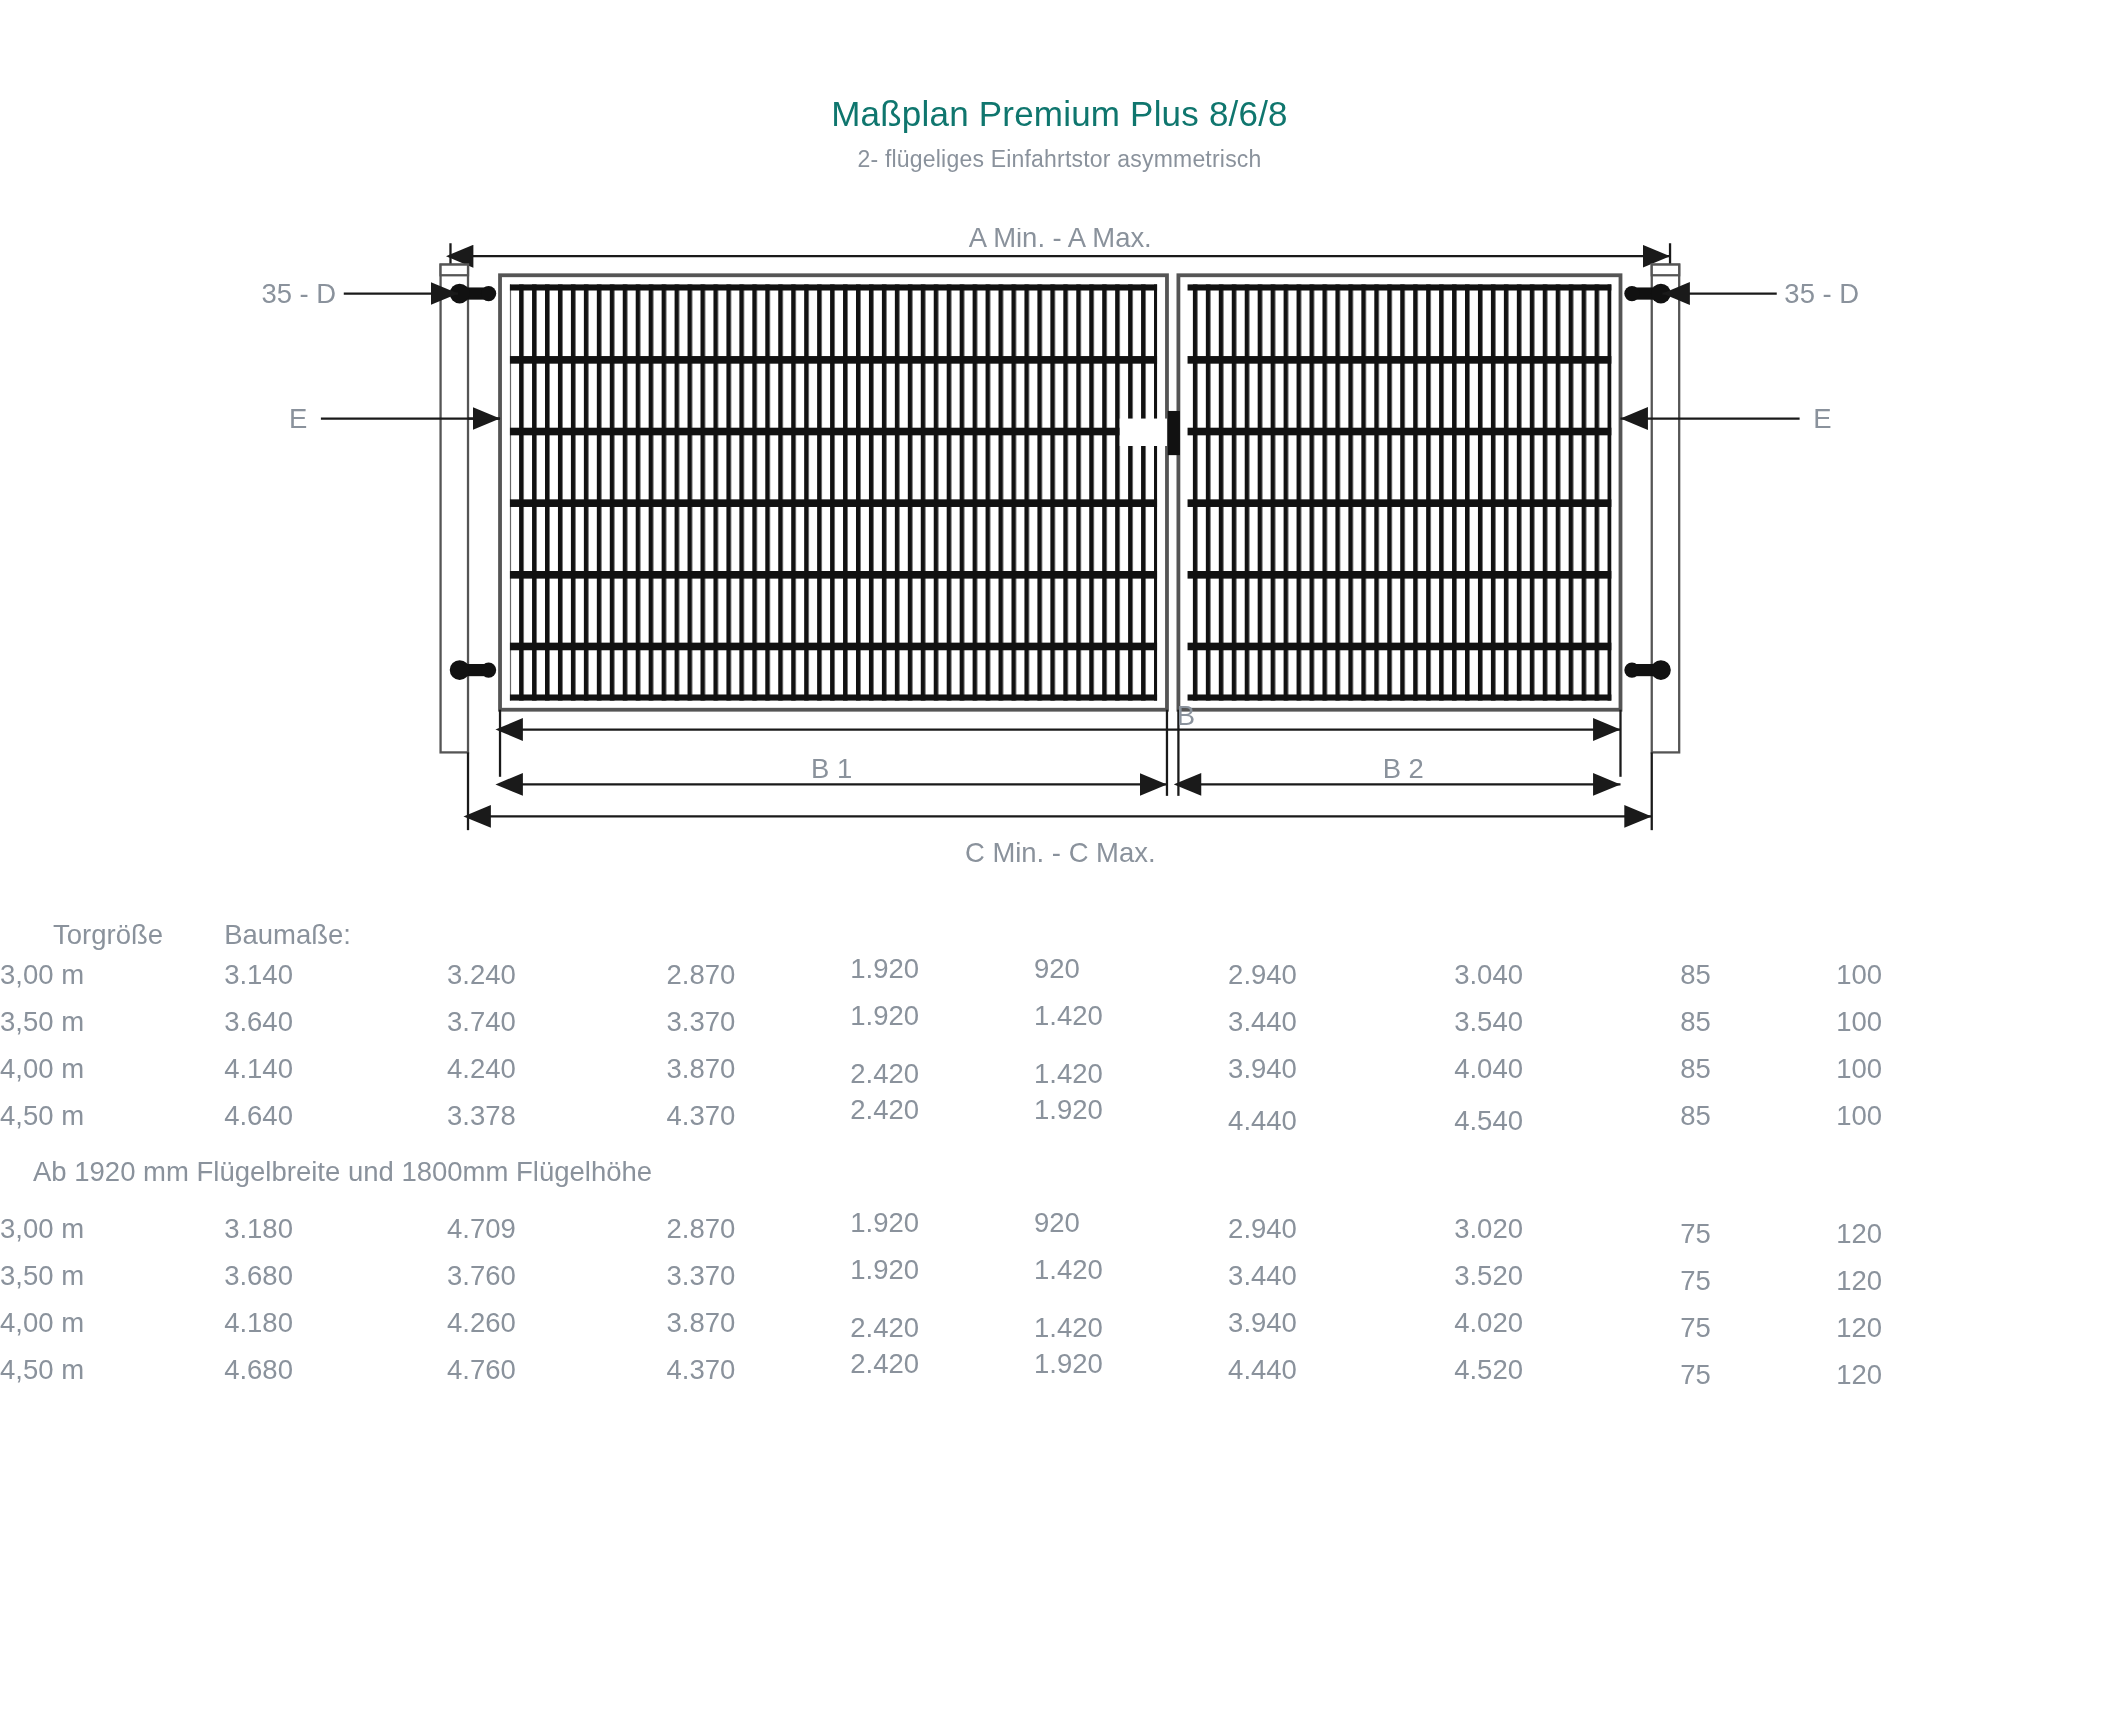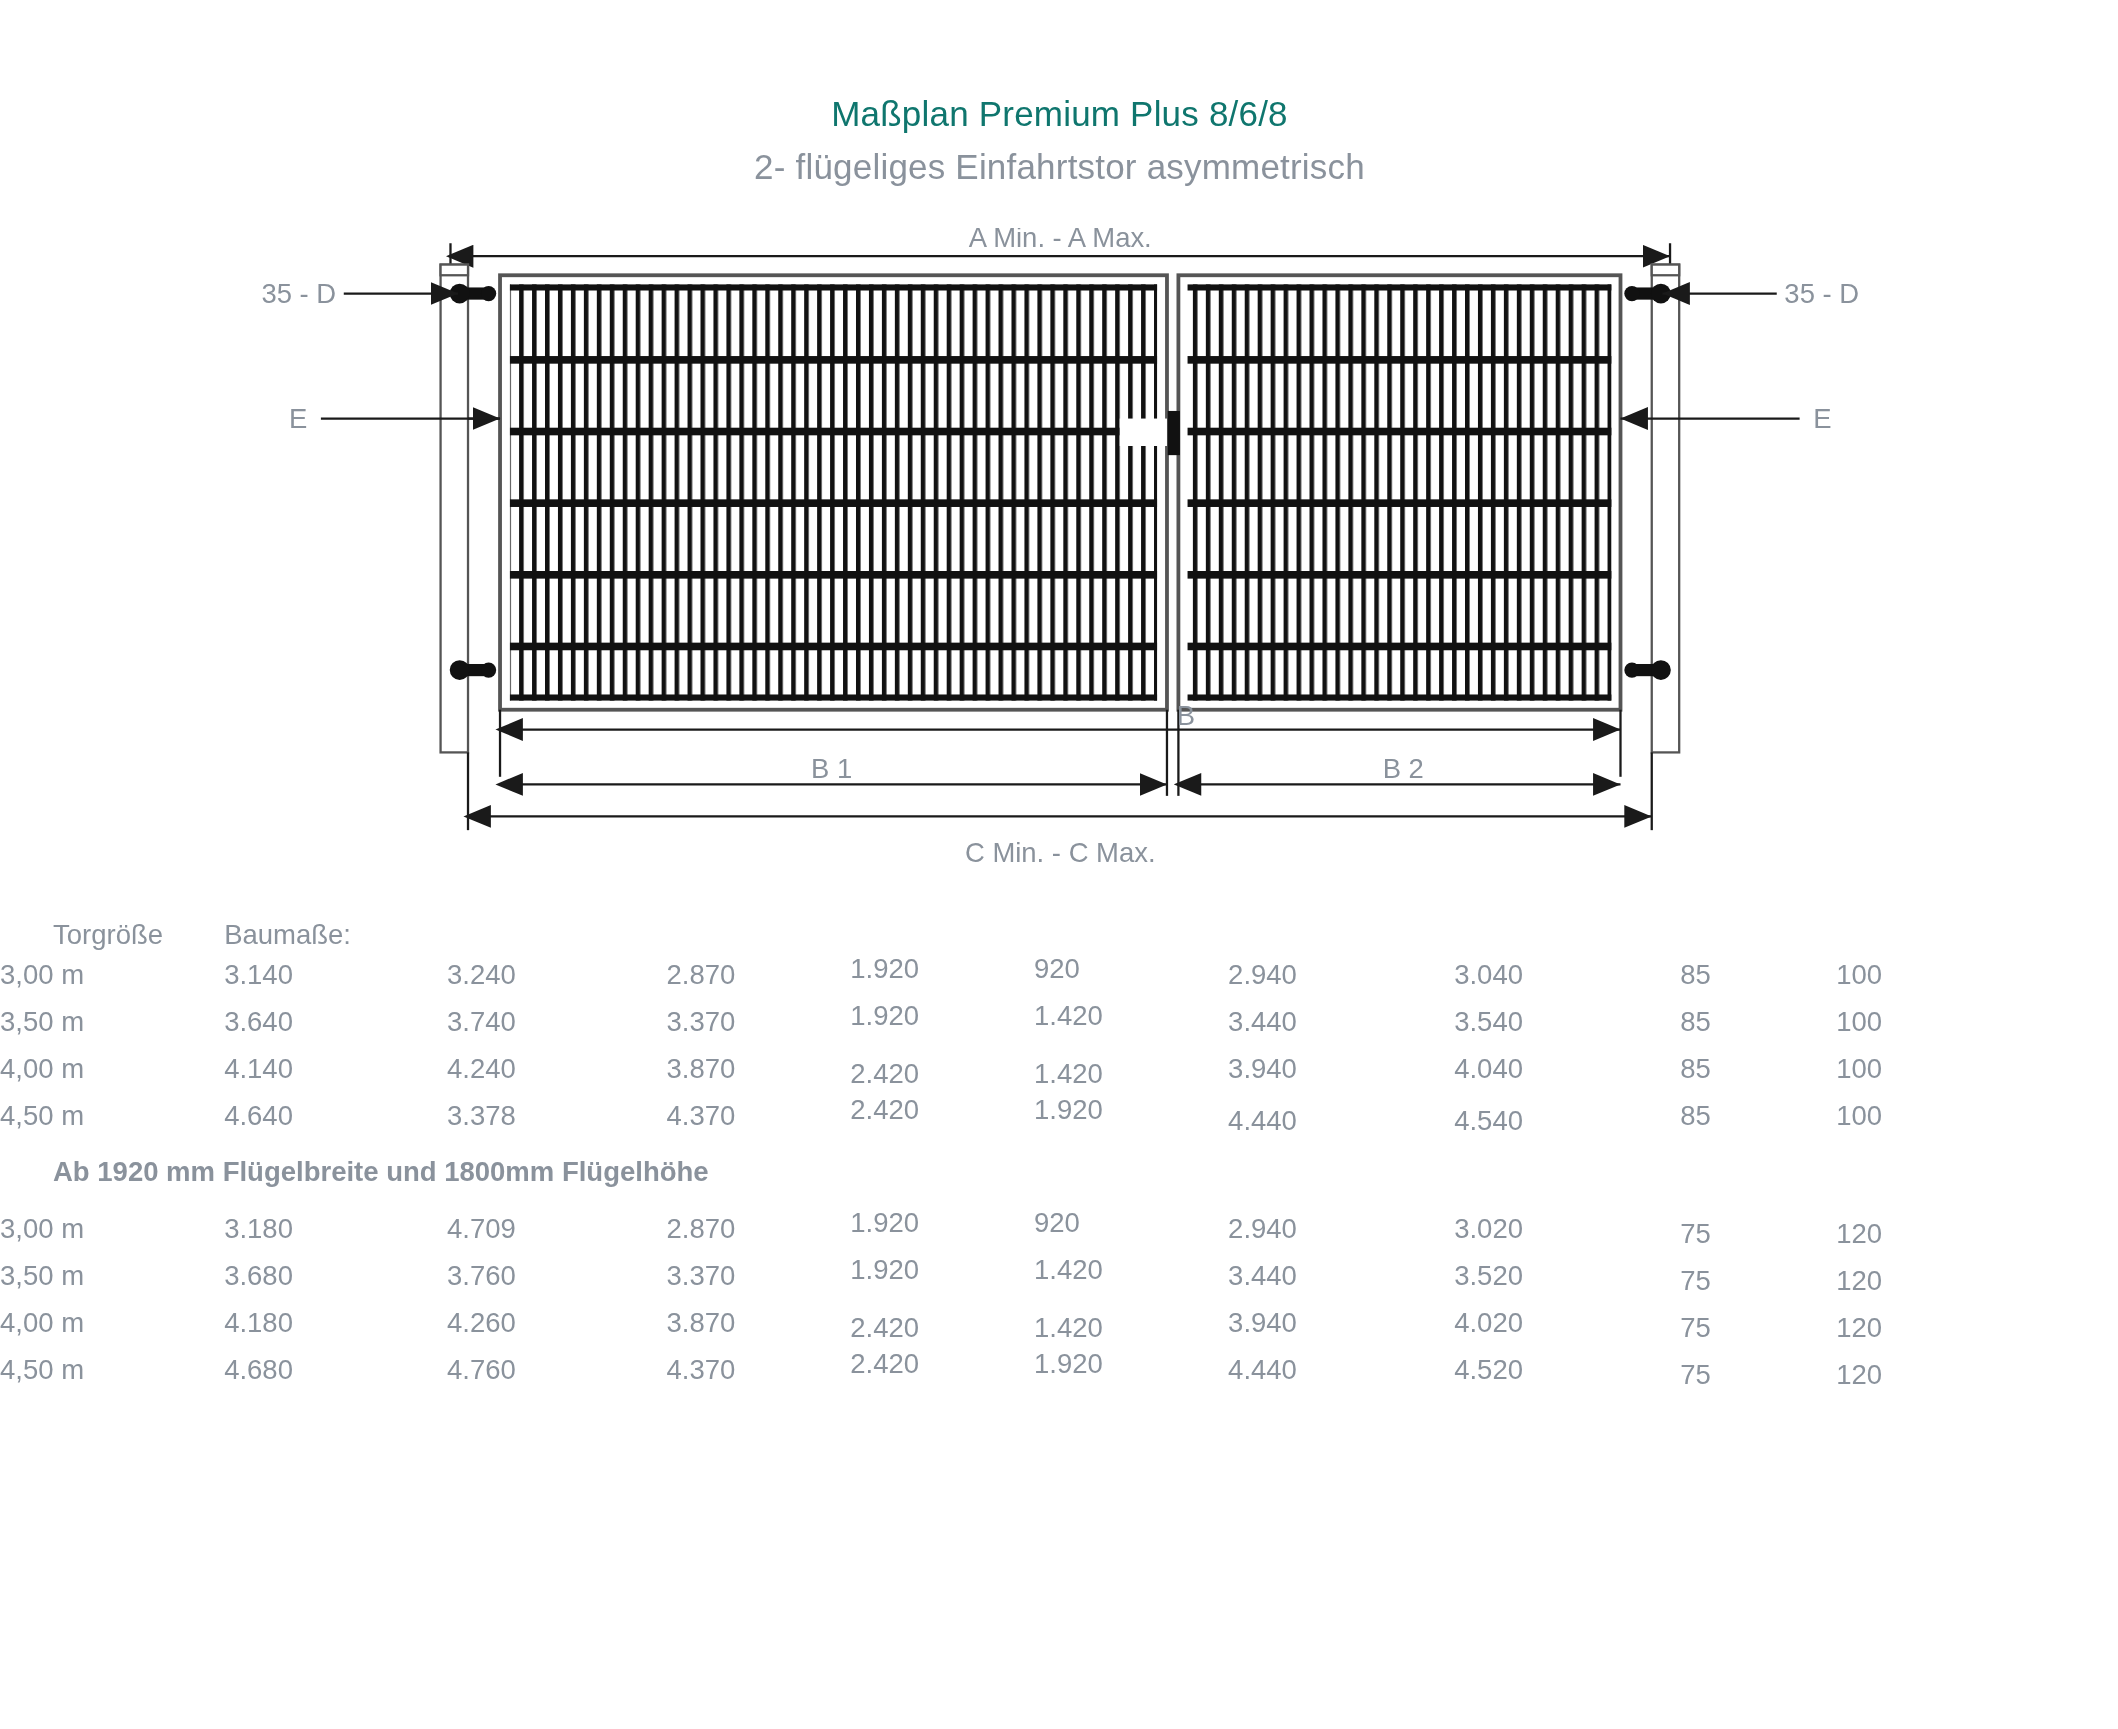--- a/index.html
+++ b/index.html
@@ -29,21 +29,21 @@
     width: 2119px;
     text-align: center;
   }
   .title-line1 {
     font-size: 35px;
     color: #0f766e;
     letter-spacing: 0.2px;
     line-height: 1.25;
   }
   .title-line2 {
-    font-size: 35px;
+    font-size: 23px;
     color: #8a929c;
     letter-spacing: 0.2px;
     line-height: 1.25;
     margin-top: 9.2px;
   }
 
   
   .drawing {
     position: absolute;
     left: 0;
@@ -316,21 +316,21 @@
         <td class="col-b">4.370</td>
         <td class="col-b1 cell-offset-up">2.420</td>
         <td class="col-b2 cell-offset-up">1.920</td>
         <td class="col-cmin cell-offset-dn">4.440</td>
         <td class="col-cmax cell-offset-dn">4.540</td>
         <td class="col-d">85</td>
         <td class="col-e">100</td>
       </tr>
 
       <tr class="note-row">
-        <td colspan="10" class="note-text" style="padding-left:53px;font-weight:bold;">Ab 1920 mm Flügelbreite und 1800mm Flügelhöhe</td>
+        <td colspan="10" class="note-text" style="padding-left:33px;">Ab 1920 mm Flügelbreite und 1800mm Flügelhöhe</td>
       </tr>
 
       <tr class="data-row">
         <td class="col-size row-label">3,00 m</td>
         <td class="col-amin">3.180</td>
         <td class="col-amax">4.709</td>
         <td class="col-b">2.870</td>
         <td class="col-b1 cell-offset-up">1.920</td>
         <td class="col-b2 cell-offset-up">920</td>
         <td class="col-cmin">2.940</td>

